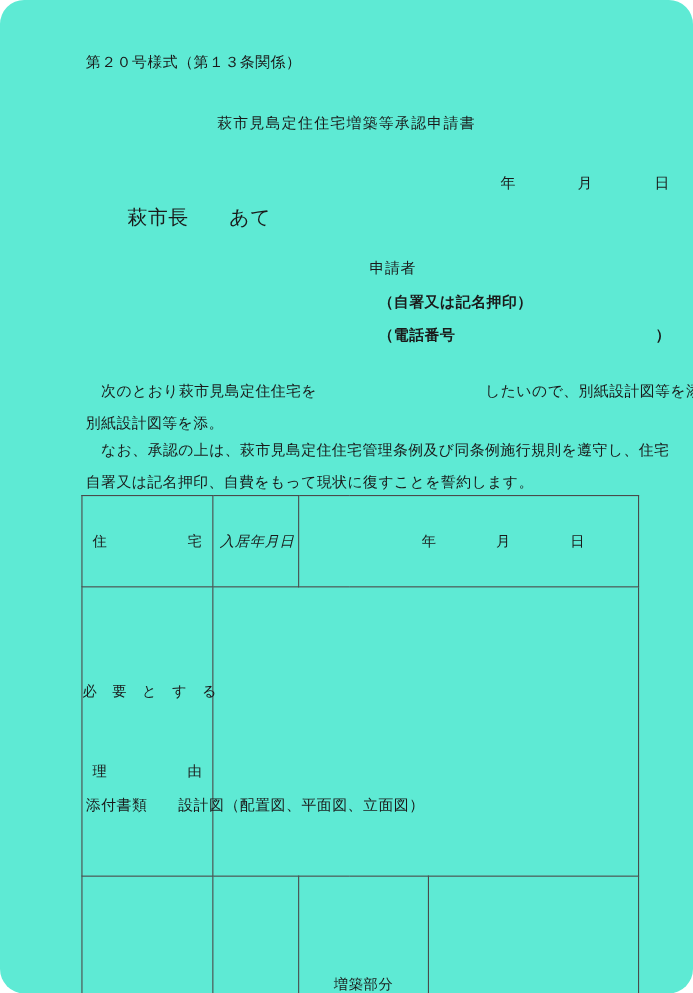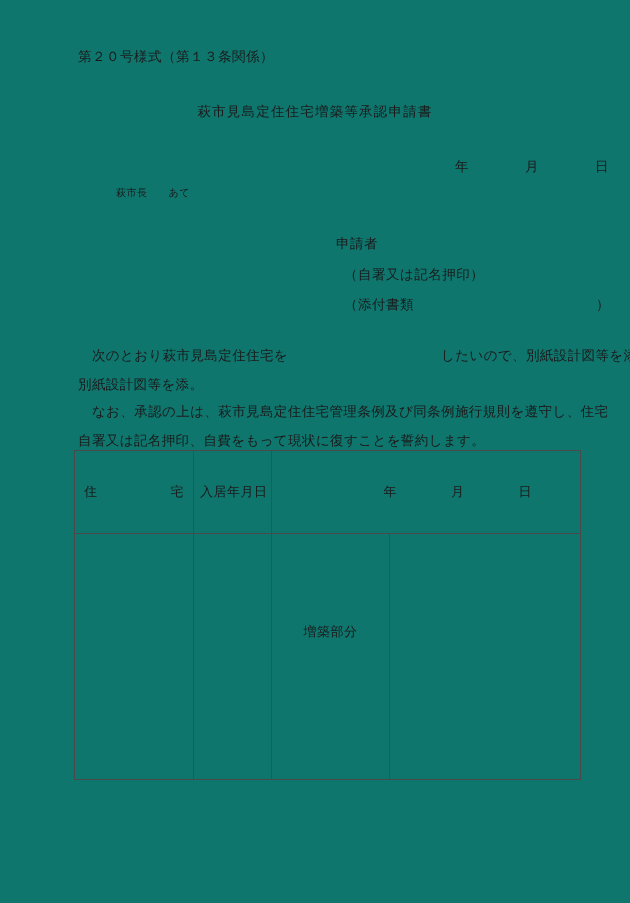--- a/index.html
+++ b/index.html
@@ -10,23 +10,24 @@
   }
   body {
     font-family: "Liberation Serif", "DejaVu Serif", serif;
     color: #1a1a1a;
     -webkit-font-smoothing: antialiased;
   }
   .page {
     position: relative;
     width: 630px;
     height: 903px;
-    background: #0f766e;
+    background: #5eead4;
     overflow: hidden;
     box-sizing: border-box;
+    border-radius: 22px;
   }
 
   
   .abs { position: absolute; white-space: pre; }
   .jp  { font-family: "Liberation Serif", "DejaVu Serif", serif; }
 
   .form-no {
     left: 78px;
     top: 48px;
     font-size: 13.5px;
@@ -46,44 +47,44 @@
   .date-line {
     left: 455px;
     top: 158px;
     font-size: 13.5px;
     letter-spacing: 0.5px;
   }
 
   .addressee {
     left: 116px;
     top: 186px;
-    font-size: 10px;
+    font-size: 18px;
     letter-spacing: 0.5px;
   }
 
   .applicant-block {
     position: absolute;
     left: 336px;
     top: 235px;
     font-size: 13.5px;
     letter-spacing: 0.5px;
   }
   .applicant-block .ln { display: block; white-space: pre; margin-bottom: 12.5px; }
-  .applicant-block .ln.indent { padding-left: 8px; }
+  .applicant-block .ln.indent { padding-left: 8px; font-weight: bold; }
 
   .body-para {
     position: absolute;
     left: 78px;
     width: 505px;
     font-size: 13.5px;
     letter-spacing: 0.4px;
     line-height: 29px;
   }
   .para1 { top: 341px; }
-  .para2 { top: 397px; }
+  .para2 { top: 397px; font-family: Liberation Mono, monospace; }
   .para-line { display: block; white-space: pre; }
 
   
   .form-table {
     position: absolute;
     left: 74px;
     top: 450px;
     width: 506px;
     border-collapse: collapse;
     table-layout: fixed;
@@ -104,20 +105,21 @@
     display: flex;
     justify-content: space-between;
     padding: 0 9px;
     box-sizing: border-box;
     width: 100%;
   }
   .lbl-center {
     display: block;
     text-align: center;
     padding: 0 6px;
+    font-style: italic;
   }
   .lbl-stack { line-height: 24px; padding: 3px 0; }
   .lbl-stack .lbl-spread { padding: 0 9px; }
 
   .row-h1 { height: 27px; }
   .row-h2 { height: 54px; }
   .row-h3 { height: 75px; }
 
   .date-in-cell { padding-left: 74px; }
 
@@ -137,21 +139,21 @@
 
   <div class="abs jp doc-title">萩市見島定住住宅増築等承認申請書</div>
 
   <div class="abs jp date-line">年　　　　月　　　　日</div>
 
   <div class="abs jp addressee">萩市長　　あて</div>
 
   <div class="applicant-block">
     <span class="ln">申請者</span>
     <span class="ln indent">（自署又は記名押印）</span>
-    <span class="ln indent">（添付書類　　　　　　　　　　　　　）</span>
+    <span class="ln indent">（電話番号　　　　　　　　　　　　　）</span>
   </div>
 
   <div class="body-para para1">
     <span class="para-line">　次のとおり萩市見島定住住宅を　　　　　　　　　　　したいので、別紙設計図等を添</span>
     <span class="para-line">別紙設計図等を添。</span>
   </div>
 
   <div class="body-para para2">
     <span class="para-line">　なお、承認の上は、萩市見島定住住宅管理条例及び同条例施行規則を遵守し、住宅</span>
     <span class="para-line">自署又は記名押印、自費をもって現状に復すことを誓約します。</span>
@@ -175,20 +177,34 @@
           </span>
         </td>
         <td>
           <span class="lbl-center">入居年月日</span>
         </td>
         <td colspan="3">
           <span class="date-in-cell">年　　　　月　　　　日</span>
         </td>
       </tr>
 
+      <tr class="row-h2">
+        <td>
+          <div class="lbl-stack">
+            <div style="text-align:center;">必　要　と　す　る</div>
+            <div class="lbl-spread">
+              <span>理</span>
+              <span>由</span>
+            </div>
+          </div>
+        </td>
+        <td colspan="4">
+          <span class="cell-pad"></span>
+        </td>
+      </tr>
 
       <tr class="row-h3">
         <td>
           
         </td>
         <td>
           
         </td>
         <td colspan="2">
           <div class="lbl-stack" style="line-height:25px;">
@@ -198,14 +214,15 @@
           </div>
         </td>
         <td>
           
         </td>
       </tr>
 
     </tbody>
   </table>
 
+  <div class="abs jp attachment">添付書類　　設計図（配置図、平面図、立面図）</div>
 
 </div>
 
 </body></html>

